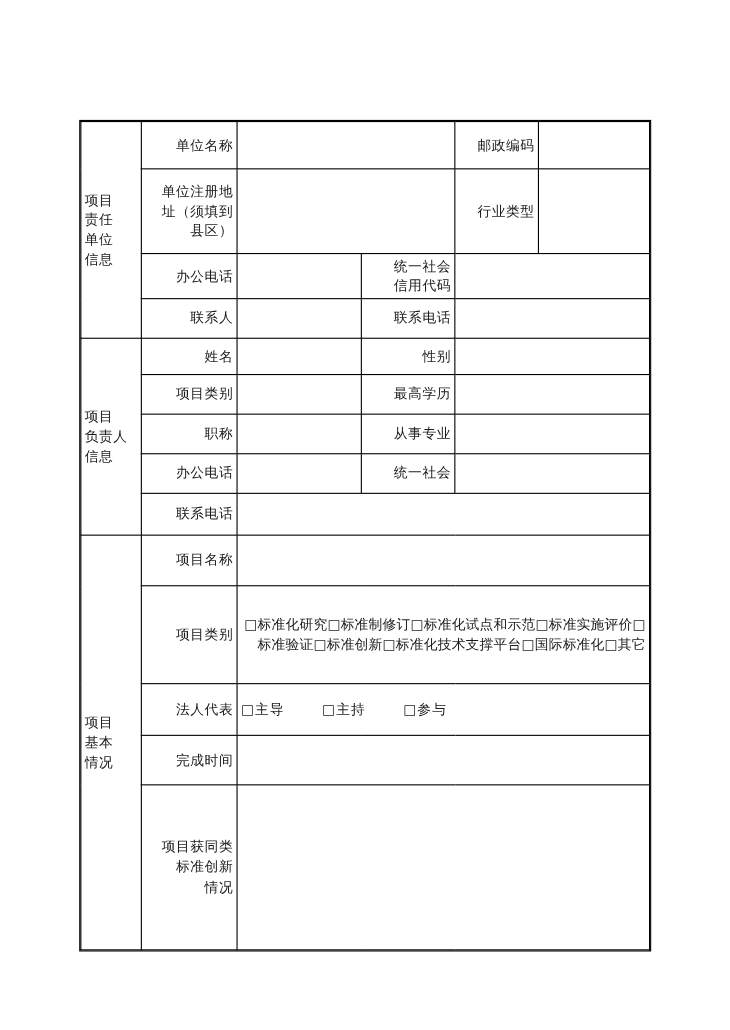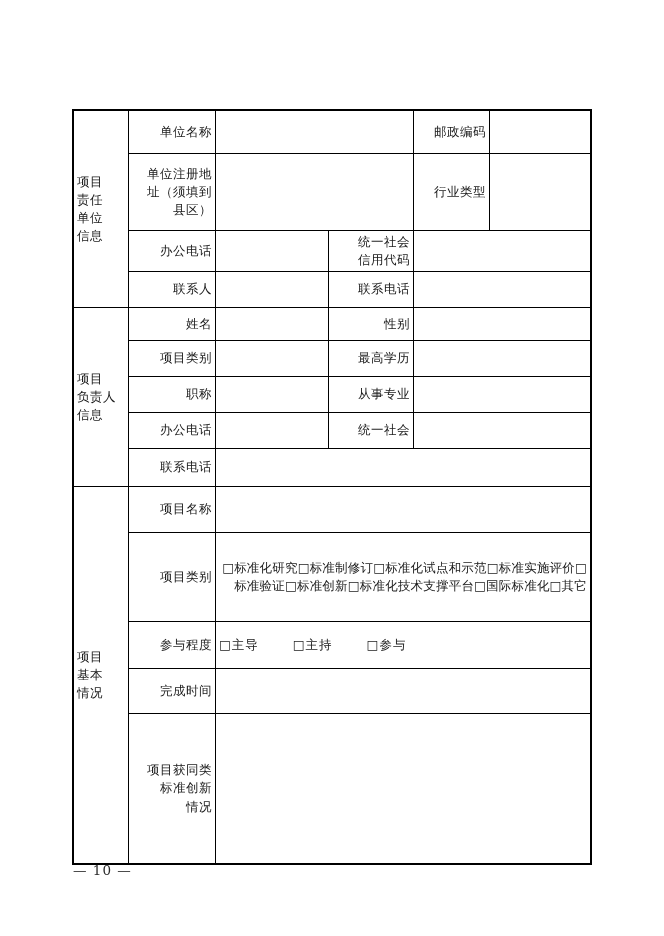--- a/index.html
+++ b/index.html
@@ -198,21 +198,21 @@
         <td class="row-label" style="height:45px">项目名称</td>
         <td class="field-cell" colspan="4"></td>
       </tr>
 
       <tr>
         <td class="row-label" style="height:88px">项目类别</td>
         <td class="cat-text" colspan="4">□标准化研究□标准制修订□标准化试点和示范□标准实施评价□标准验证□标准创新□标准化技术支撑平台□国际标准化□其它</td>
       </tr>
 
       <tr>
-        <td class="row-label" style="height:46px">参与程度</td>
+        <td class="row-label" style="height:46px">法人代表</td>
         <td class="degree-text" colspan="4">
           <span><span>□</span><span>主导</span></span>
           <span class="gap"></span>
           <span><span>□</span><span>主持</span></span>
           <span class="gap"></span>
           <span><span>□</span><span>参与</span></span>
         </td>
       </tr>
 
       <tr>
@@ -225,15 +225,14 @@
           <div>项目获同类</div>
           <div>标准创新</div>
           <div>情况</div>
         </td>
         <td class="field-cell" colspan="4"></td>
       </tr>
 
     </tbody>
   </table>
 
-  <div class="footer">— 10 —</div>
 
 </div>
 
 </body></html>

